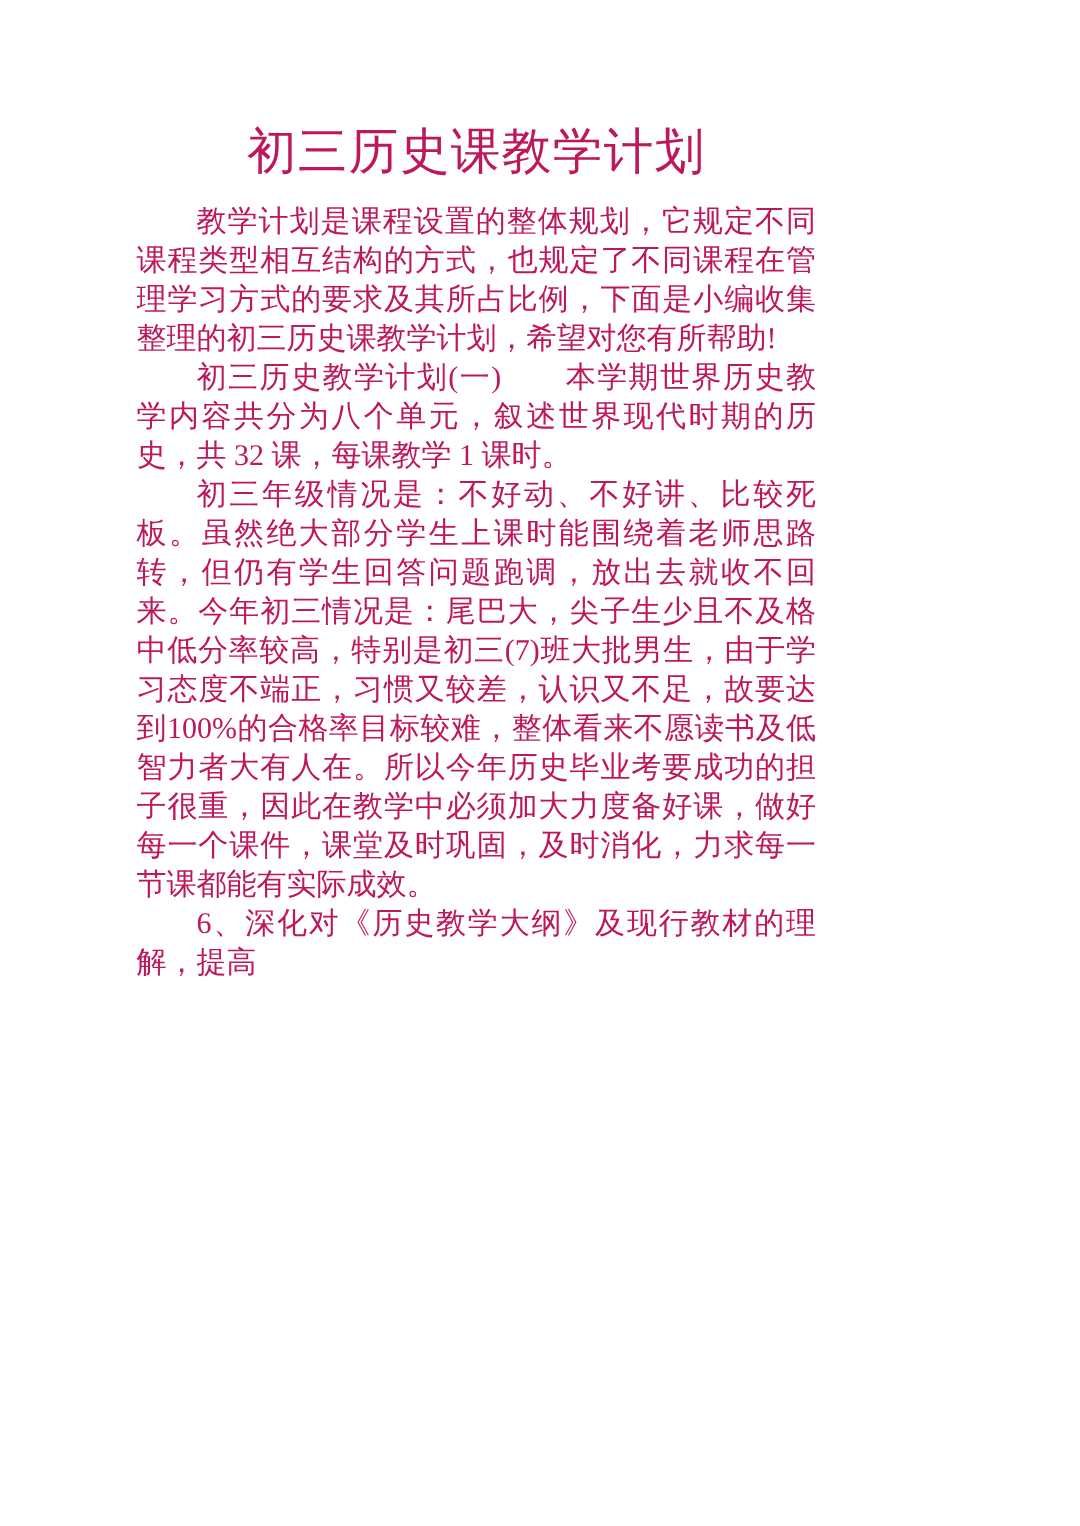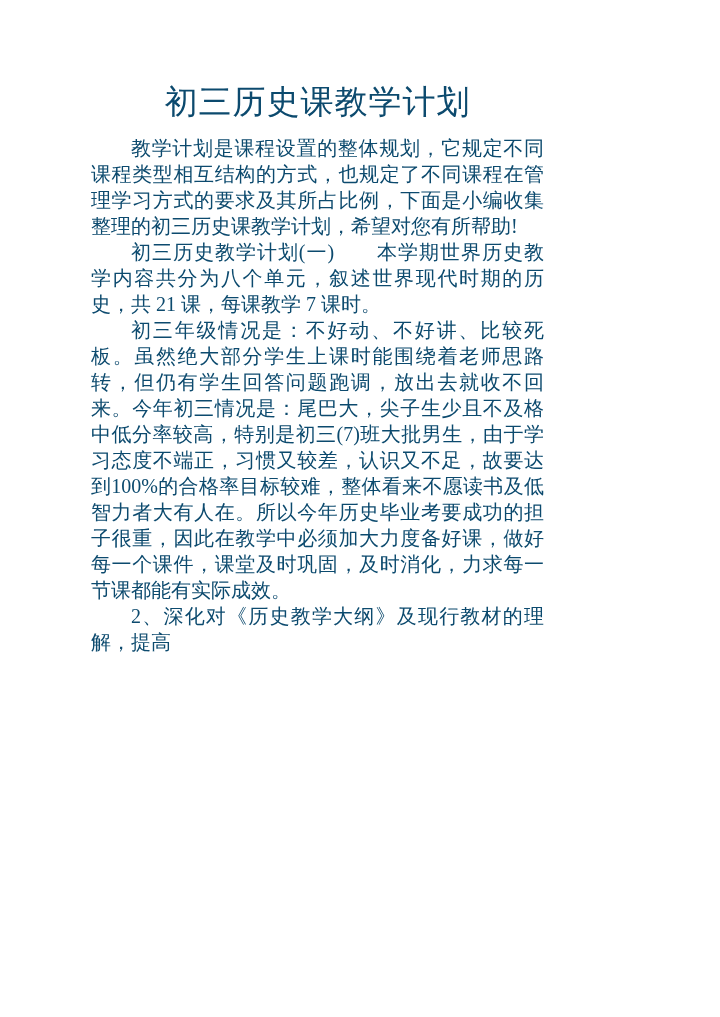--- a/index.html
+++ b/index.html
@@ -7,21 +7,21 @@
       padding: 0;
       background: #ffffff;
     }
     .page {
       position: relative;
       width: 640px;
       height: 1017px;
       background: #ffffff;
       overflow: hidden;
       font-family: "Liberation Serif", "DejaVu Serif", serif;
-      color: #0c4a6e;
+      color: #be185d;
     }
     .content {
       padding: 82px 96px 0 91px; 
     }
     .doc-title {
       margin: 0 0 13px 0;
       font-size: 33px;
       font-weight: 500;
       line-height: 40px;
       text-align: center;
@@ -37,17 +37,17 @@
       word-break: break-all;
     }
   </style>
 </head>
 <body>
 
 <div class="page">
   <div class="content">
     <h1 class="doc-title">初三历史课教学计划</h1>
     <p class="para">教学计划是课程设置的整体规划，它规定不同课程类型相互结构的方式，也规定了不同课程在管理学习方式的要求及其所占比例，下面是小编收集整理的初三历史课教学计划，希望对您有所帮助!</p>
-    <p class="para">初三历史教学计划(一)　　本学期世界历史教学内容共分为八个单元，叙述世界现代时期的历史，共 21 课，每课教学 7 课时。</p>
+    <p class="para">初三历史教学计划(一)　　本学期世界历史教学内容共分为八个单元，叙述世界现代时期的历史，共 32 课，每课教学 1 课时。</p>
     <p class="para">初三年级情况是：不好动、不好讲、比较死板。虽然绝大部分学生上课时能围绕着老师思路转，但仍有学生回答问题跑调，放出去就收不回来。今年初三情况是：尾巴大，尖子生少且不及格中低分率较高，特别是初三(7)班大批男生，由于学习态度不端正，习惯又较差，认识又不足，故要达到100%的合格率目标较难，整体看来不愿读书及低智力者大有人在。所以今年历史毕业考要成功的担子很重，因此在教学中必须加大力度备好课，做好每一个课件，课堂及时巩固，及时消化，力求每一节课都能有实际成效。</p>
-    <p class="para">2、深化对《历史教学大纲》及现行教材的理解，提高</p>
+    <p class="para">6、深化对《历史教学大纲》及现行教材的理解，提高</p>
   </div>
 </div>
 
 </body></html>

